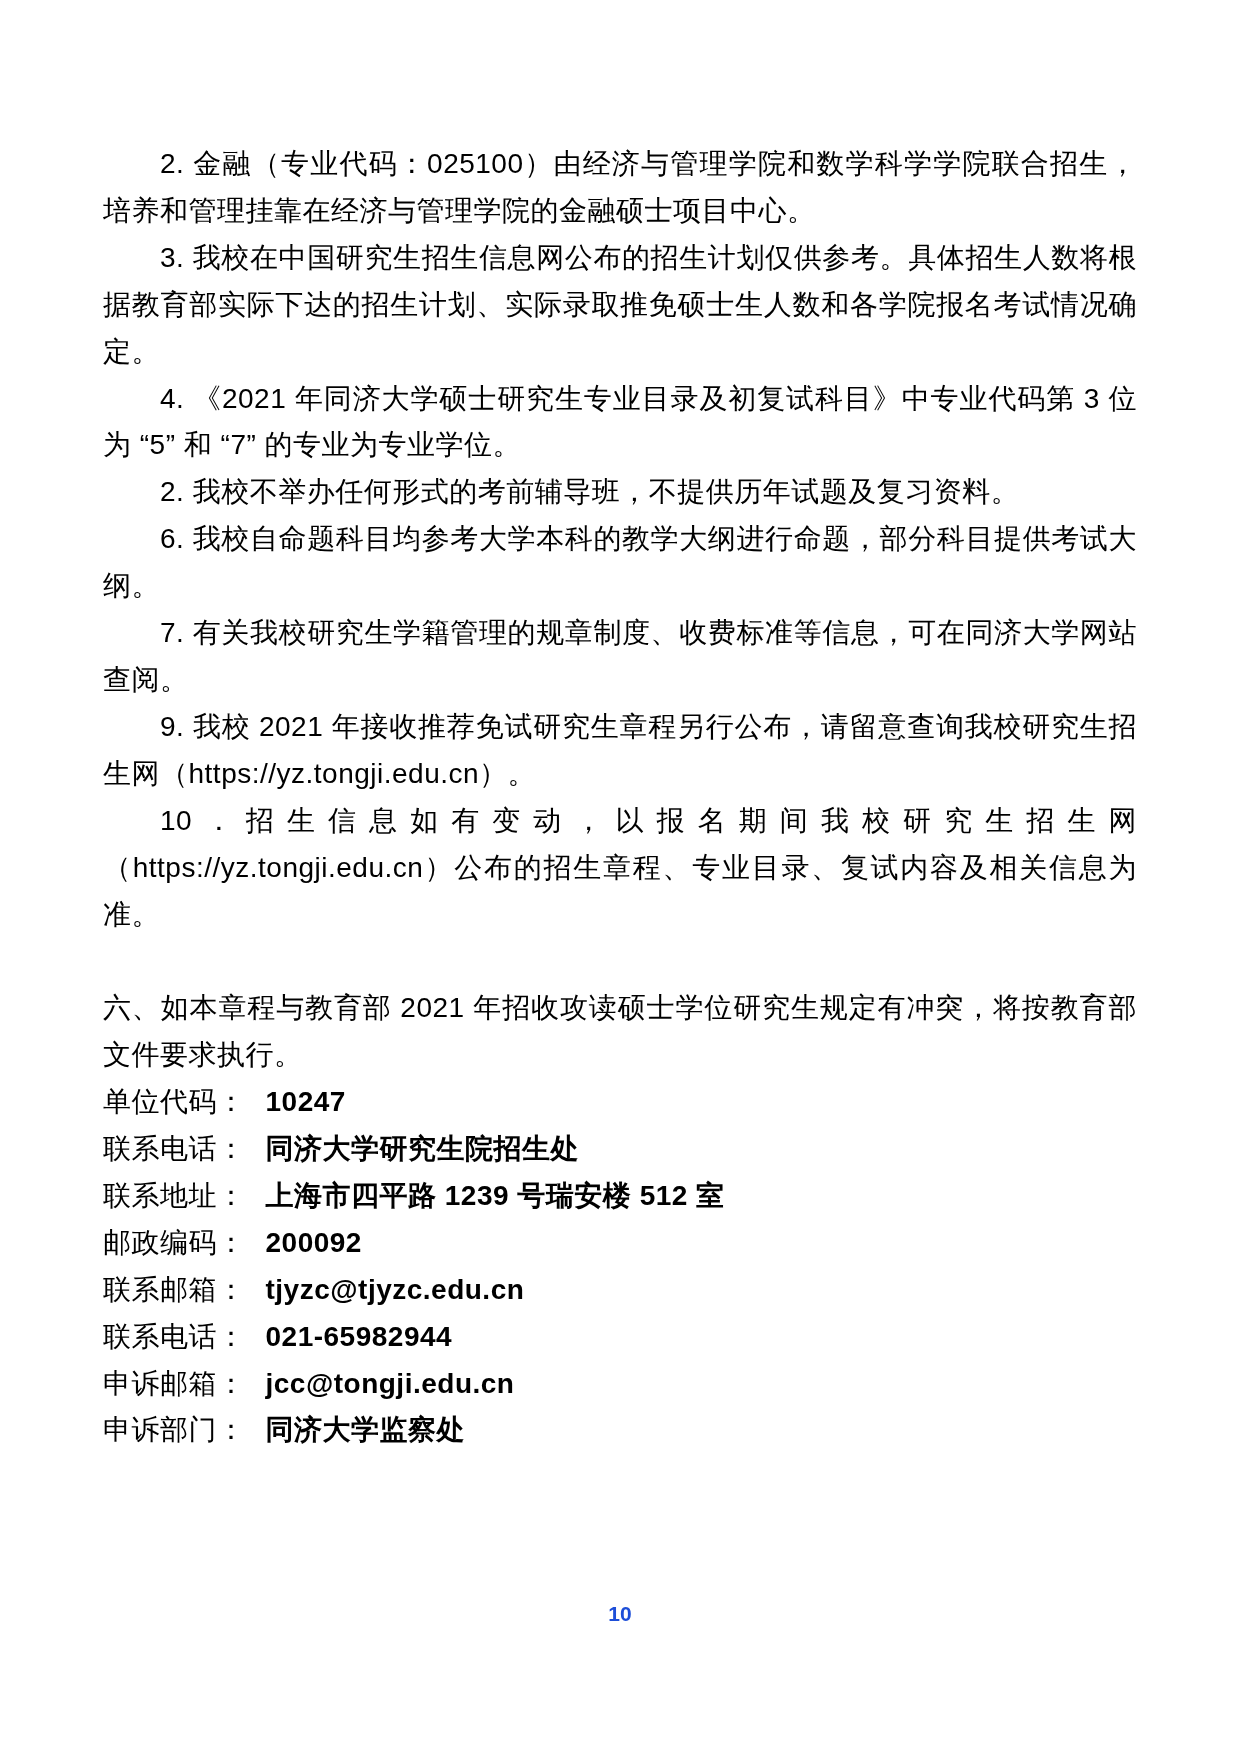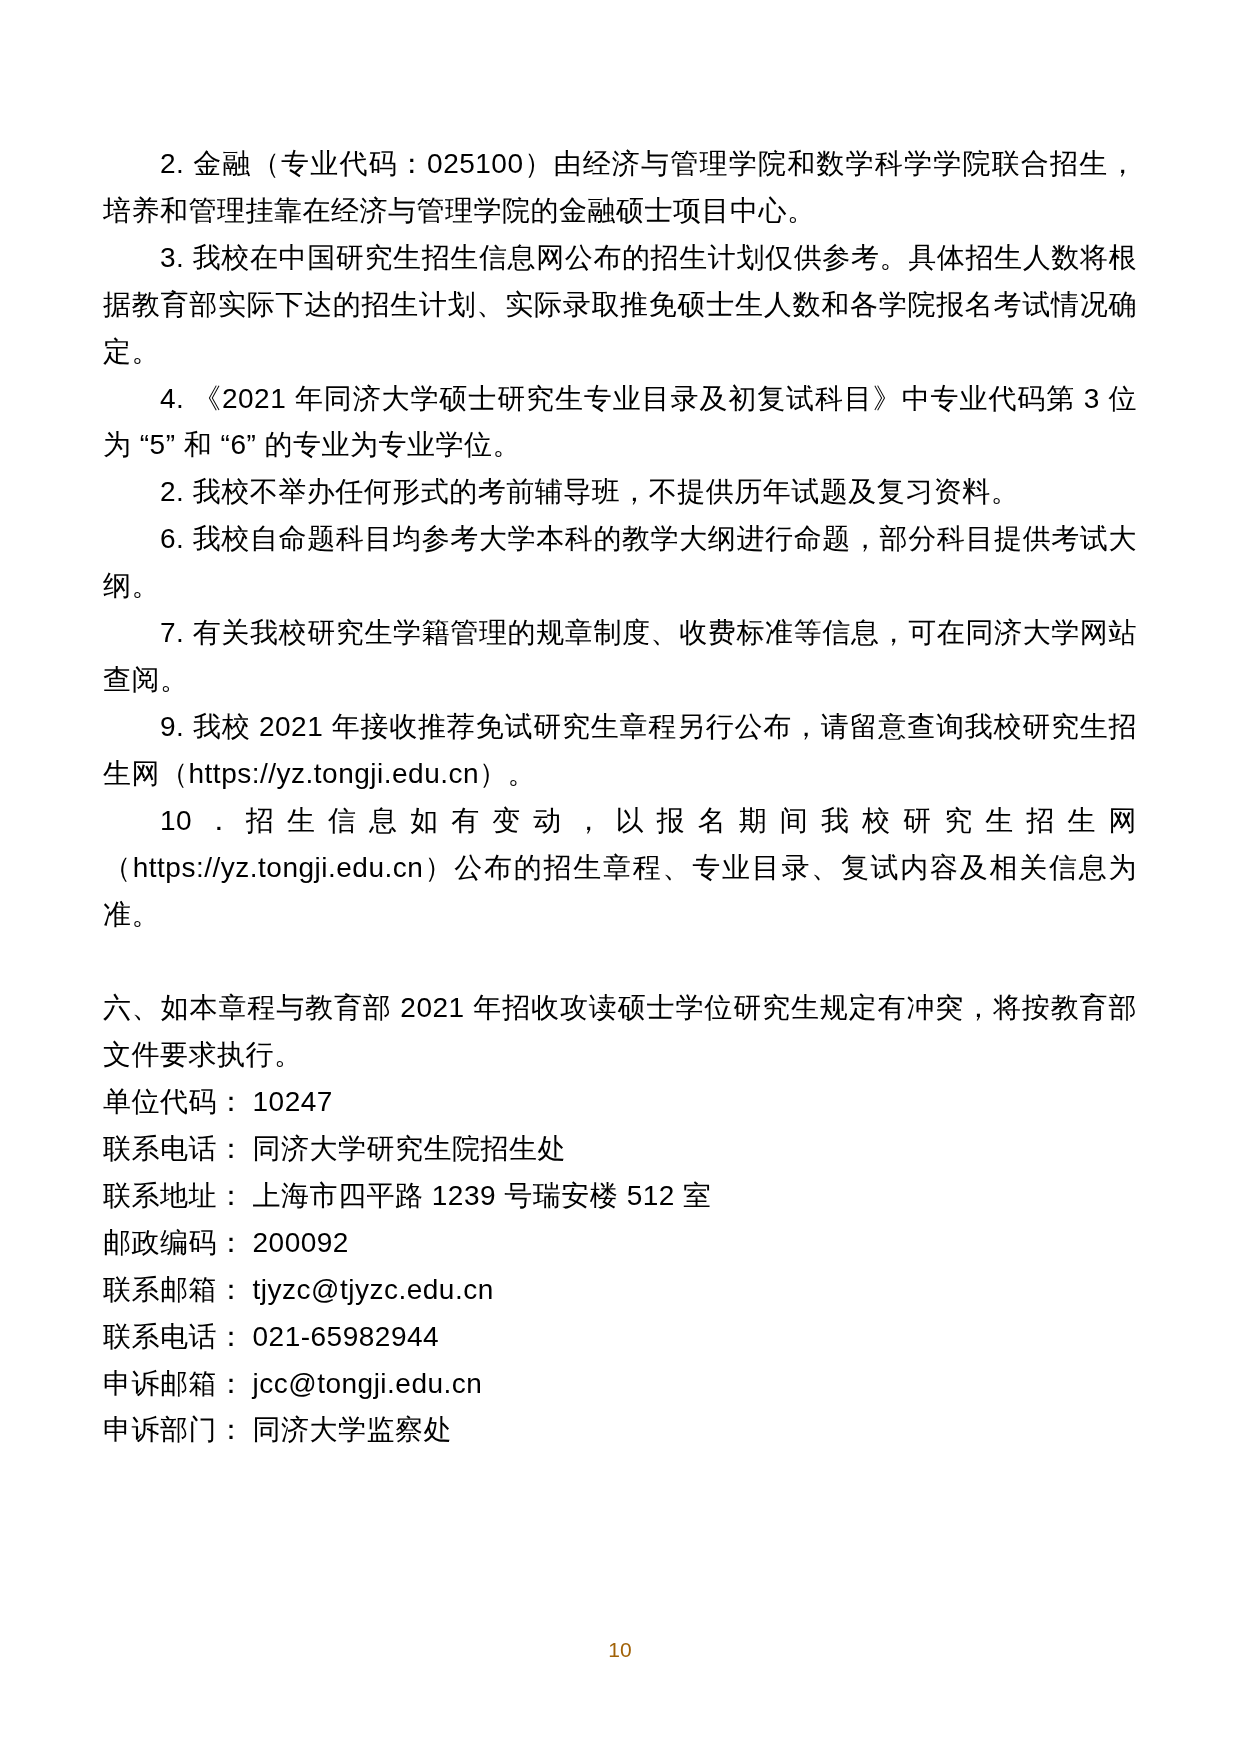--- a/index.html
+++ b/index.html
@@ -33,43 +33,45 @@
   .section-start {
     margin-top: 46.9px;   
     text-indent: 0;
   }
   .contact-row {
     margin: 0;
     text-indent: 0;
     text-align: left;
   }
   .contact-value {
-    margin-left: 7px;
+    margin-left: 20px;
+    font-weight: bold;
   }
   .page-number {
     position: absolute;
-    top: 1636px;
+    top: 1600px;
     left: 0;
     width: 100%;
     text-align: center;
     font-size: 21px;
     line-height: 28px;
-    color: #a16207;
+    color: #1d4ed8;
+    font-weight: bold;
   }
 </style>
 </head>
 <body>
 
 <div class="doc-page">
 
   <div class="content">
 
     <p class="para">2. 金融（专业代码：025100）由经济与管理学院和数学科学学院联合招生，培养和管理挂靠在经济与管理学院的金融硕士项目中心。</p>
     <p class="para">3. 我校在中国研究生招生信息网公布的招生计划仅供参考。具体招生人数将根据教育部实际下达的招生计划、实际录取推免硕士生人数和各学院报名考试情况确定。</p>
-    <p class="para">4. 《2021 年同济大学硕士研究生专业目录及初复试科目》中专业代码第 3 位为 “5” 和 “6” 的专业为专业学位。</p>
+    <p class="para">4. 《2021 年同济大学硕士研究生专业目录及初复试科目》中专业代码第 3 位为 “5” 和 “7” 的专业为专业学位。</p>
     <p class="para">2. 我校不举办任何形式的考前辅导班，不提供历年试题及复习资料。</p>
     <p class="para">6. 我校自命题科目均参考大学本科的教学大纲进行命题，部分科目提供考试大纲。</p>
     <p class="para">7. 有关我校研究生学籍管理的规章制度、收费标准等信息，可在同济大学网站查阅。</p>
     <p class="para">9. 我校 2021 年接收推荐免试研究生章程另行公布，请留意查询我校研究生招生网（https://yz.tongji.edu.cn）。</p>
     <p class="para">10．招生信息如有变动，以报名期间我校研究生招生网（https://yz.tongji.edu.cn）公布的招生章程、专业目录、复试内容及相关信息为准。</p>
 
     <p class="para section-start">六、如本章程与教育部 2021 年招收攻读硕士学位研究生规定有冲突，将按教育部文件要求执行。</p>
 
     <p class="contact-row"><span>单位代码：</span><span class="contact-value">10247</span></p>
     <p class="contact-row"><span>联系电话：</span><span class="contact-value">同济大学研究生院招生处</span></p>

